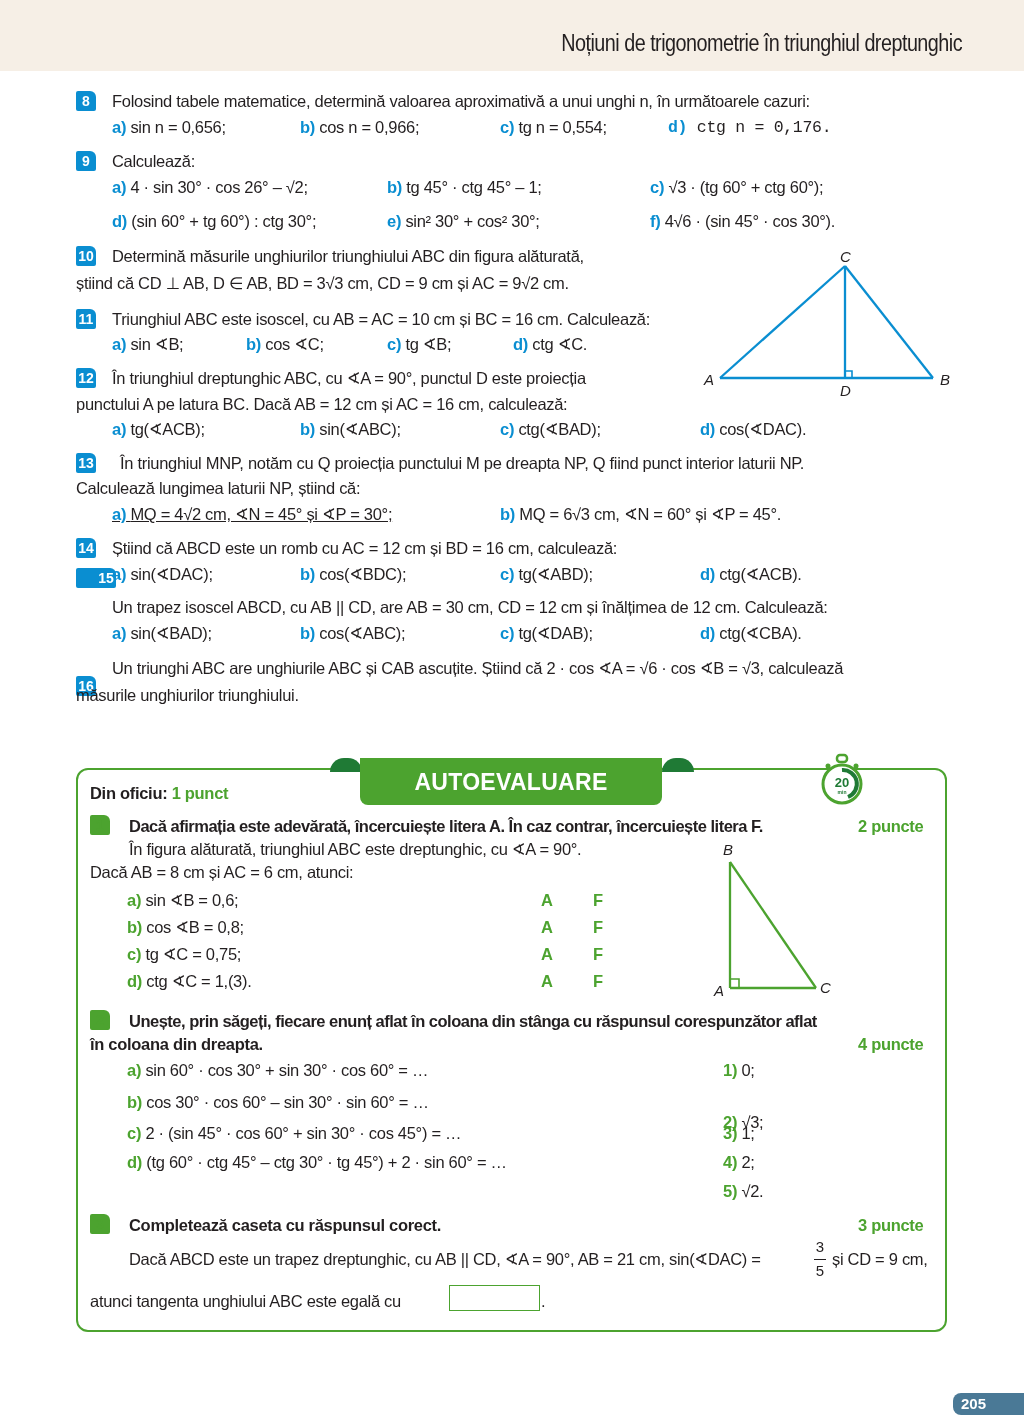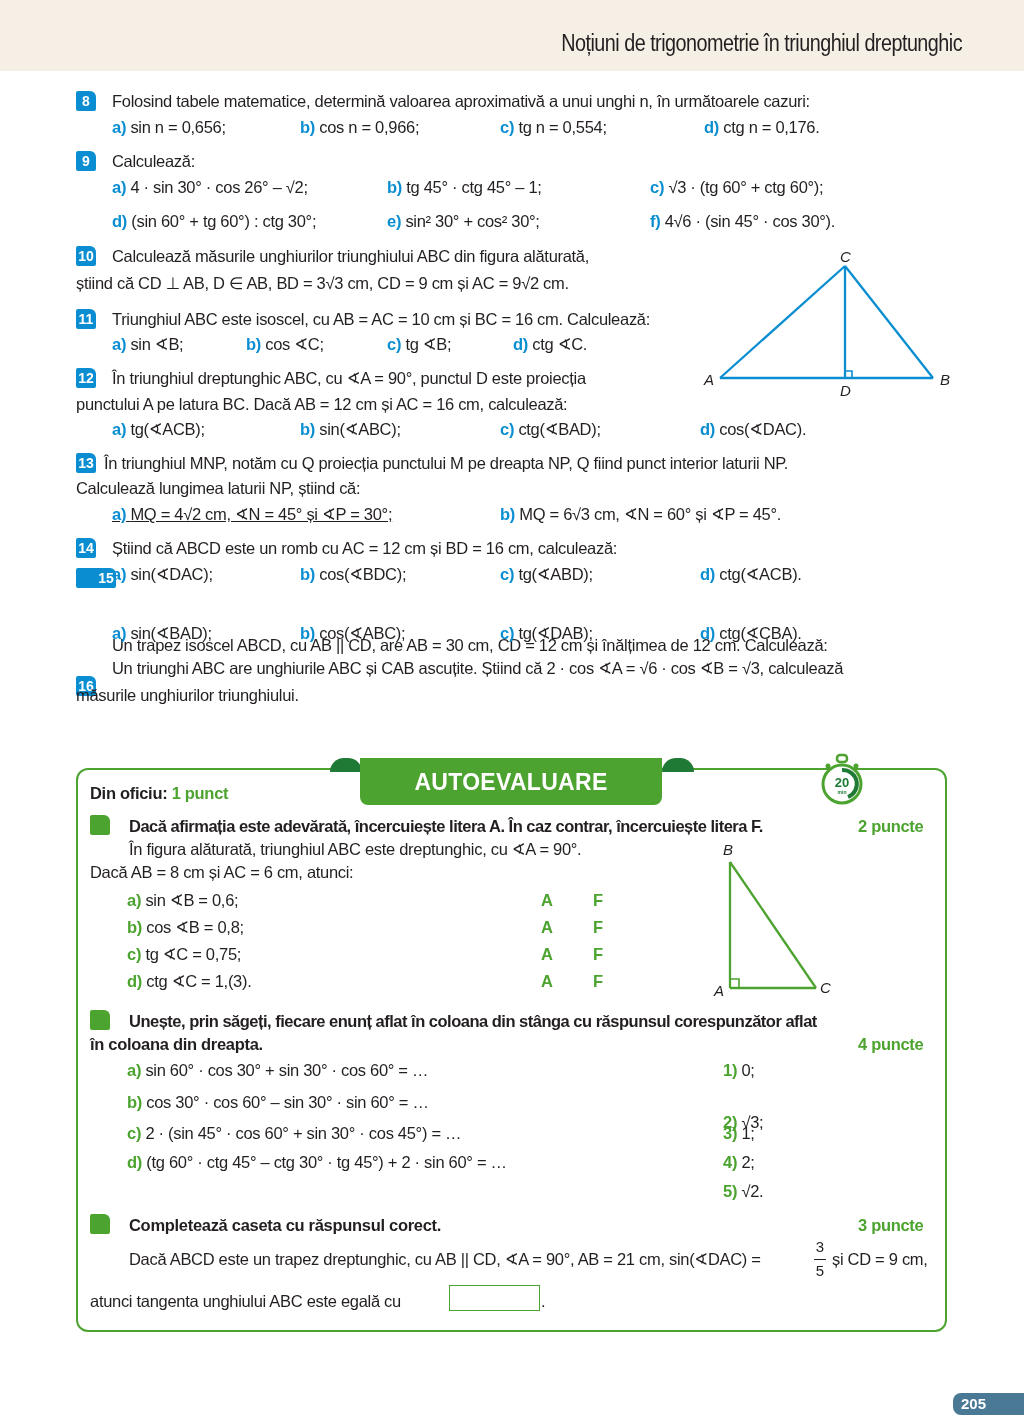--- a/index.html
+++ b/index.html
@@ -35,37 +35,37 @@
 <div class="header">
   <div class="title">Noțiuni de trigonometrie în triunghiul dreptunghic</div>
 </div>
 
 <div>
   <span class="num blue" style="left:76px;top:91px;">8</span>
   <div class="abs t" style="left:112px;top:92px;">Folosind tabele matematice, determină valoarea aproximativă a unui unghi n, în următoarele cazuri:</div>
   <div class="abs t" style="left:112px;top:118px;"><span class="lbl-b">a)</span> <span>sin n = 0,656;</span></div>
   <div class="abs t" style="left:300px;top:118px;"><span class="lbl-b">b)</span> <span>cos n = 0,966;</span></div>
   <div class="abs t" style="left:500px;top:118px;"><span class="lbl-b">c)</span> <span>tg n = 0,554;</span></div>
-  <div class="abs t" style="left:704px;top:118px;"><span class="lbl-b">d)</span> <span>ctg n = 0,176.</span></div>
+  <div class="abs t" style="left:668px;top:118px;font-family:Liberation Mono, monospace;"><span class="lbl-b">d)</span> <span>ctg n = 0,176.</span></div>
 </div>
 
 <div>
   <span class="num blue" style="left:76px;top:151px;">9</span>
   <div class="abs t" style="left:112px;top:152px;">Calculează:</div>
   <div class="abs t" style="left:112px;top:178px;"><span class="lbl-b">a)</span> <span>4 · sin 30° · cos 26° – √2;</span></div>
   <div class="abs t" style="left:387px;top:178px;"><span class="lbl-b">b)</span> <span>tg 45° · ctg 45° – 1;</span></div>
   <div class="abs t" style="left:650px;top:178px;"><span class="lbl-b">c)</span> <span>√3 · (tg 60° + ctg 60°);</span></div>
   <div class="abs t" style="left:112px;top:212px;"><span class="lbl-b">d)</span> <span>(sin 60° + tg 60°) : ctg 30°;</span></div>
   <div class="abs t" style="left:387px;top:212px;"><span class="lbl-b">e)</span> <span>sin² 30° + cos² 30°;</span></div>
   <div class="abs t" style="left:650px;top:212px;"><span class="lbl-b">f)</span> <span>4√6 · (sin 45° · cos 30°).</span></div>
 </div>
 
 <div>
   <span class="num blue" style="left:76px;top:246px;">10</span>
-  <div class="abs t" style="left:112px;top:247px;">Calculează măsurile unghiurilor triunghiului ABC din figura alăturată,</div>
+  <div class="abs t" style="left:112px;top:247px;">Determină măsurile unghiurilor triunghiului ABC din figura alăturată,</div>
   <div class="abs t" style="left:76px;top:274px;">știind că CD ⊥ AB, D ∈ AB, BD = 3√3 cm, CD = 9 cm și AC = 9√2 cm.</div>
 </div>
 
 <svg class="abs" style="left:690px;top:240px;" width="280" height="170">
   <g stroke="#0a8ed1" stroke-width="2.3" fill="none">
     <line x1="30" y1="138" x2="243" y2="138"></line>
     <line x1="30" y1="138" x2="155" y2="26"></line>
     <line x1="155" y1="26" x2="243" y2="138"></line>
     <line x1="155" y1="26" x2="155" y2="138"></line>
     <polyline points="155,131 162,131 162,138" stroke-width="1.6"></polyline>
@@ -90,38 +90,38 @@
   <div class="abs t" style="left:112px;top:369px;">În triunghiul dreptunghic ABC, cu ∢A = 90°, punctul D este proiecția</div>
   <div class="abs t" style="left:76px;top:395px;">punctului A pe latura BC. Dacă AB = 12 cm și AC = 16 cm, calculează:</div>
   <div class="abs t" style="left:112px;top:420px;"><span class="lbl-b">a)</span> <span>tg(∢ACB);</span></div>
   <div class="abs t" style="left:300px;top:420px;"><span class="lbl-b">b)</span> <span>sin(∢ABC);</span></div>
   <div class="abs t" style="left:500px;top:420px;"><span class="lbl-b">c)</span> <span>ctg(∢BAD);</span></div>
   <div class="abs t" style="left:700px;top:420px;"><span class="lbl-b">d)</span> <span>cos(∢DAC).</span></div>
 </div>
 
 <div>
   <span class="num blue" style="left:76px;top:453px;">13</span>
-  <div class="abs t" style="left:104px;top:454px;">În triunghiul MNP, notăm cu Q proiecția punctului M pe dreapta NP, Q fiind punct interior laturii NP.</div>
+  <div class="abs t" style="left:120px;top:454px;">În triunghiul MNP, notăm cu Q proiecția punctului M pe dreapta NP, Q fiind punct interior laturii NP.</div>
   <div class="abs t" style="left:76px;top:479px;">Calculează lungimea laturii NP, știind că:</div>
   <div class="abs t" style="left:112px;top:505px;text-decoration:underline;"><span class="lbl-b">a)</span> <span>MQ = 4√2 cm, ∢N = 45° și ∢P = 30°;</span></div>
   <div class="abs t" style="left:500px;top:505px;"><span class="lbl-b">b)</span> <span>MQ = 6√3 cm, ∢N = 60° și ∢P = 45°.</span></div>
 </div>
 
 <div>
   <span class="num blue" style="left:76px;top:538px;">14</span>
   <div class="abs t" style="left:112px;top:539px;">Știind că ABCD este un romb cu AC = 12 cm și BD = 16 cm, calculează:</div>
   <div class="abs t" style="left:112px;top:565px;"><span class="lbl-b">a)</span> <span>sin(∢DAC);</span></div>
   <div class="abs t" style="left:300px;top:565px;"><span class="lbl-b">b)</span> <span>cos(∢BDC);</span></div>
   <div class="abs t" style="left:500px;top:565px;"><span class="lbl-b">c)</span> <span>tg(∢ABD);</span></div>
   <div class="abs t" style="left:700px;top:565px;"><span class="lbl-b">d)</span> <span>ctg(∢ACB).</span></div>
 </div>
 
 <div>
   <span class="num blue" style="left:76px;top:568px;padding-left:20px;">15</span>
-  <div class="abs t" style="left:112px;top:598px;margin-top:38px;">Un trapez isoscel ABCD, cu AB || CD, are AB = 30 cm, CD = 12 cm și înălțimea de 12 cm. Calculează:</div>
+  <div class="abs t" style="left:112px;top:598px;">Un trapez isoscel ABCD, cu AB || CD, are AB = 30 cm, CD = 12 cm și înălțimea de 12 cm. Calculează:</div>
   <div class="abs t" style="left:112px;top:624px;"><span class="lbl-b">a)</span> <span>sin(∢BAD);</span></div>
   <div class="abs t" style="left:300px;top:624px;"><span class="lbl-b">b)</span> <span>cos(∢ABC);</span></div>
   <div class="abs t" style="left:500px;top:624px;"><span class="lbl-b">c)</span> <span>tg(∢DAB);</span></div>
   <div class="abs t" style="left:700px;top:624px;"><span class="lbl-b">d)</span> <span>ctg(∢CBA).</span></div>
 </div>
 
 <div>
   <span class="num blue" style="left:76px;top:676px;">16</span>
   <div class="abs t" style="left:112px;top:659px;">Un triunghi ABC are unghiurile ABC și CAB ascuțite. Știind că 2 · cos ∢A = √6 · cos ∢B = √3, calculează</div>
   <div class="abs t" style="left:76px;top:686px;">măsurile unghiurilor triunghiului.</div>

